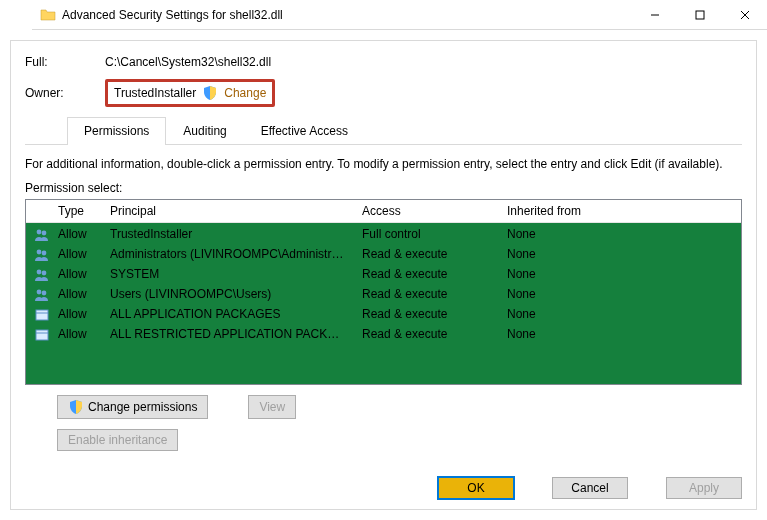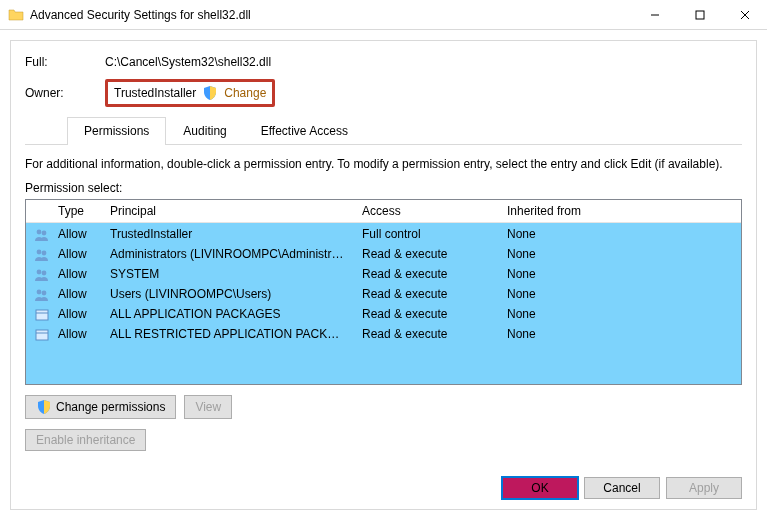--- a/index.html
+++ b/index.html
@@ -1,48 +1,48 @@
 <!DOCTYPE html>
 <html><head>
 <meta charset="utf-8">
 <style>
   * { box-sizing: border-box; font-family: "Segoe UI", Tahoma, sans-serif; }
   body { margin: 0; background: #fff; width: 767px; height: 520px; overflow: hidden; font-size: 12px; color: #000; }
-  .titlebar { height: 30px; display: flex; align-items: center; border-bottom: 1px solid #d9d9d9; padding-left: 8px; }
+  .titlebar { height: 30px; display: flex; align-items: center; border-bottom: 1px solid #d9d9d9; padding-left: 8px; margin-left: 32px; }
   .titlebar .title { flex: 1; font-size: 12px; }
   .ctl { width: 45px; height: 29px; display:flex; align-items:center; justify-content:center; }
   .ctl svg { stroke:#000; stroke-width:1; fill:none; }
   .folder-ico { width:16px; height:16px; margin-right:6px; }
   .content { position:absolute; left:10px; right:10px; top:40px; bottom:10px; border:1px solid #d9d9d9; background:#fff; padding:10px 14px; }
   .row { display:flex; margin:4px 0 10px 0; align-items:center; }
   .row .lbl { width:80px; }
   .highlight { border:3px solid #c0392b; padding:3px 6px; display:inline-flex; align-items:center; gap:6px; border-radius:2px; }
   .link { color:#a16207; cursor:pointer; }
   .tabs { display:flex; border-bottom:1px solid #d9d9d9; margin-top:6px; }
   .tab { padding:6px 16px; border:1px solid transparent; border-bottom:none; font-size:12px; cursor:pointer; position:relative; }
   .tab.active { border-color:#d9d9d9; background:#fff; border-top:1px solid #d9d9d9; border-left:1px solid #d9d9d9; border-right:1px solid #d9d9d9;margin-left:42px; }
   .tab.active::after { content:""; position:absolute; left:0; right:0; bottom:-1px; height:1px; background:#fff; }
   .info { margin:12px 0 10px 0; }
   .label2 { margin-bottom:4px; }
-  .listbox { border:1px solid #828790; height:186px; background:#7dd3fc; overflow:hidden; }
+  .listbox { border:1px solid #828790; height:186px; background:#15803d; overflow:hidden; }
   .listhdr { display:flex; border-bottom:1px solid #e5e5e5; background:#fff; font-size:12px; }
   .listhdr > div, .listrow > div { padding:4px 8px; }
   .col-icon { width:24px; }
   .col-type { width:52px; }
   .col-principal { width:252px; white-space:nowrap; overflow:hidden; text-overflow:ellipsis; }
   .col-access { width:145px; }
   .col-inherit { flex:1; }
   .listrow { display:flex; align-items:flex-start; font-size:12px; height:20px; cursor:default; }
-  .btn { border:1px solid #adadad; background:#e1e1e1; padding:3px 10px; font-size:12px; cursor:pointer; display:inline-flex; align-items:center; gap:4px; }
+  .btn { border:1px solid #adadad; background:#e1e1e1; padding:3px 10px; font-size:12px; cursor:pointer; display:inline-flex; align-items:center; gap:4px;margin-left:32px; }
   .btn:disabled, .btn.disabled { color:#a0a0a0; cursor:default; }
   .btnrow1 { margin-top:10px; display:flex; gap:8px; }
   .btnrow2 { margin-top:10px; }
   .footer { position:absolute; right:14px; bottom:10px; display:flex; gap:6px; }
   .footer .btn { width:76px; justify-content:center; }
-  .btn.primary { background:#be185d; border:1px solid #0078d7; outline:1px solid #0078d7; }
+  .btn.primary { background:#eab308; border:1px solid #0078d7; outline:1px solid #0078d7; }
   .ico { width:16px; height:16px; display:inline-block; vertical-align:middle; }
 </style>
 </head>
 <body>
 
 <div class="titlebar">
   <svg class="folder-ico" viewBox="0 0 16 16">
       <path fill="#ffd560" stroke="#c79a2a" stroke-width="0.5" d="M1 3h5l1 2h8v8H1z"></path>
     </svg>
   <span class="title">Advanced Security Settings for shell32.dll</span>

